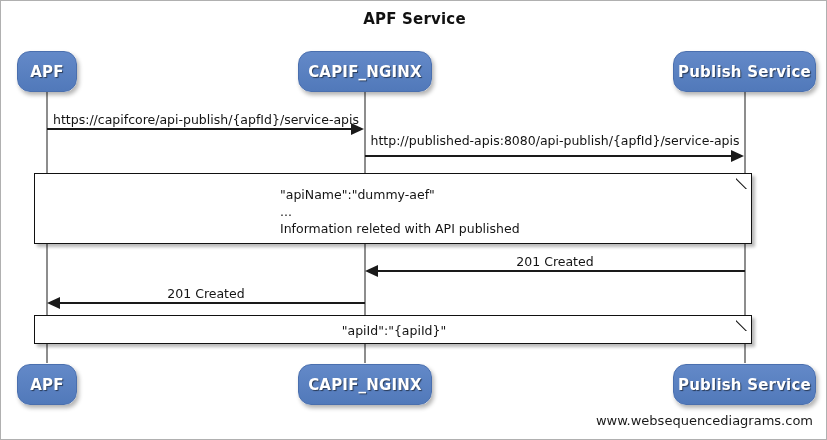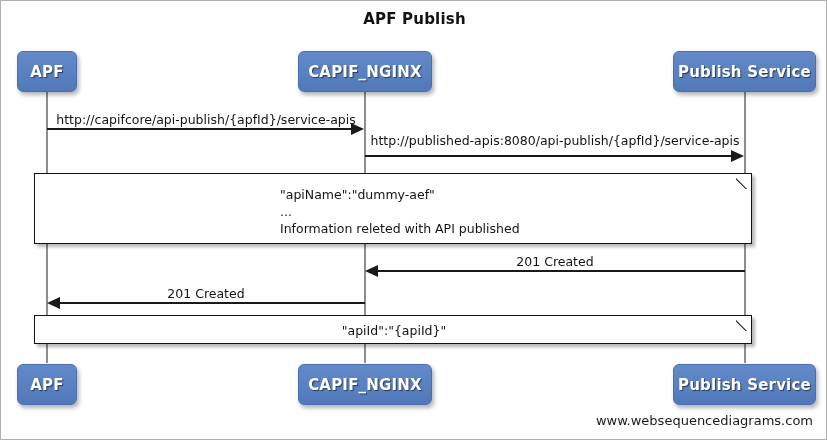--- a/index.html
+++ b/index.html
@@ -35,21 +35,21 @@
     position: absolute;
     width: 2px;
     background: #8d8d8d;
     top: 90px;
     height: 272px;
   }
   
   .actor {
     position: absolute;
     height: 41px;
-    border-radius: 6px;
+    border-radius: 13px;
     background: #5b84c4;
     background: linear-gradient(180deg, #6389c8 0%, #5179ba 100%);
     border: 1px solid #4a6fae;
     box-shadow: 2px 3px 4px rgba(0,0,0,0.30);
     box-sizing: border-box;
     display: flex;
     align-items: center;
     justify-content: center;
     color: #ffffff;
     font-size: 15px;
@@ -134,37 +134,37 @@
     font-size: 13px;
     color: #1a1a1a;
     white-space: nowrap;
   }
 </style>
 </head>
 <body>
 
 <div id="diagram">
 
-  <div id="title">APF Publish</div>
+  <div id="title">APF Service</div>
 
   <div class="lifeline" style="left:45px;"></div>
   <div class="lifeline" style="left:363px;"></div>
   <div class="lifeline" style="left:743px;"></div>
 
   <div class="actor" style="left:16px; top:50px; width:60px;">
     <span>APF</span>
   </div>
   <div class="actor" style="left:297px; top:50px; width:134px;">
     <span>CAPIF_NGINX</span>
   </div>
   <div class="actor" style="left:672px; top:50px; width:143px;">
     <span>Publish Service</span>
   </div>
 
-  <div class="arrow-label" style="left:46px; top:111px; width:318px;">http://capifcore/api-publish/{apfId}/service-apis</div>
+  <div class="arrow-label" style="left:46px; top:111px; width:318px;">https://capifcore/api-publish/{apfId}/service-apis</div>
   <div class="arrow-line" style="left:46px; top:127px; width:305px;"></div>
   <div class="arrow-head right" style="left:350px; top:122px;"></div>
 
   <div class="arrow-label" style="left:364px; top:132px; width:380px;">http://published-apis:8080/api-publish/{apfId}/service-apis</div>
   <div class="arrow-line" style="left:364px; top:154px; width:367px;"></div>
   <div class="arrow-head right" style="left:730px; top:149px;"></div>
 
   <div class="note" style="left:33px; top:172px; width:718px; height:71px;">
     <div class="note-fold"></div>
     <div class="note-fold-edge"></div>

